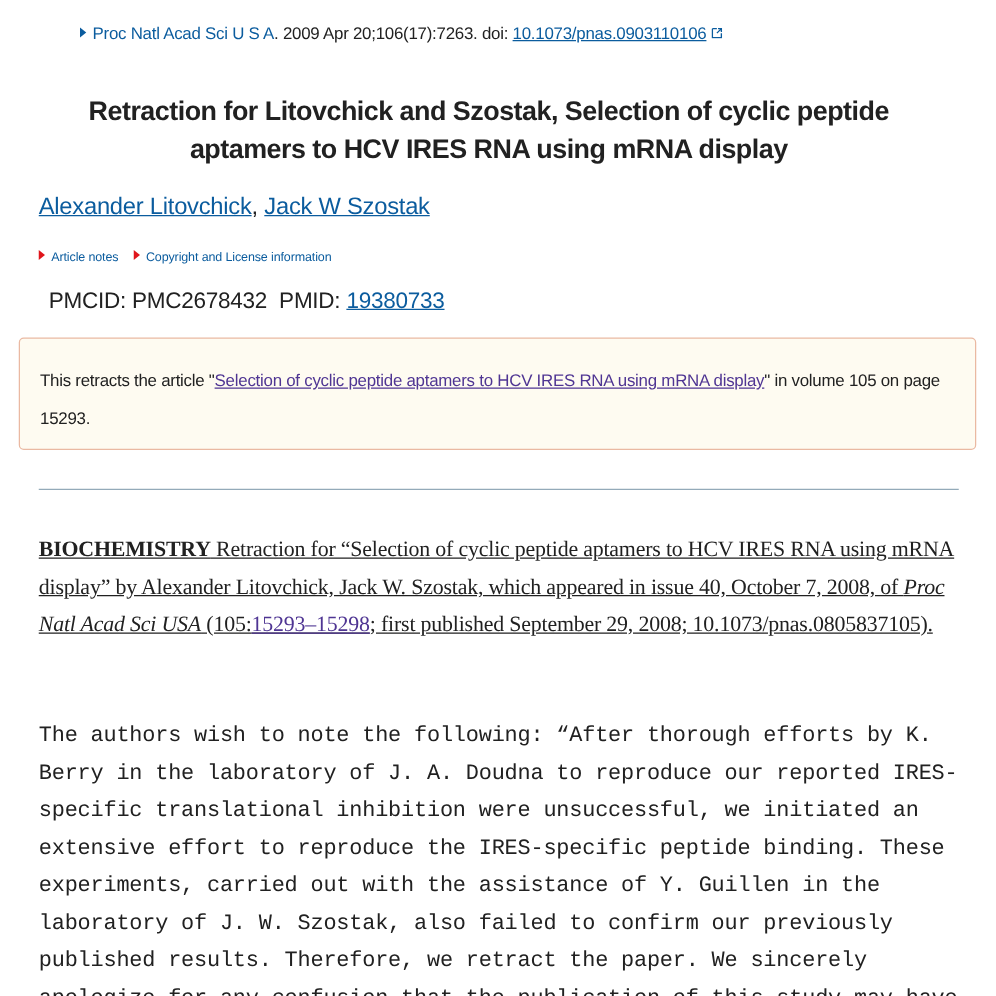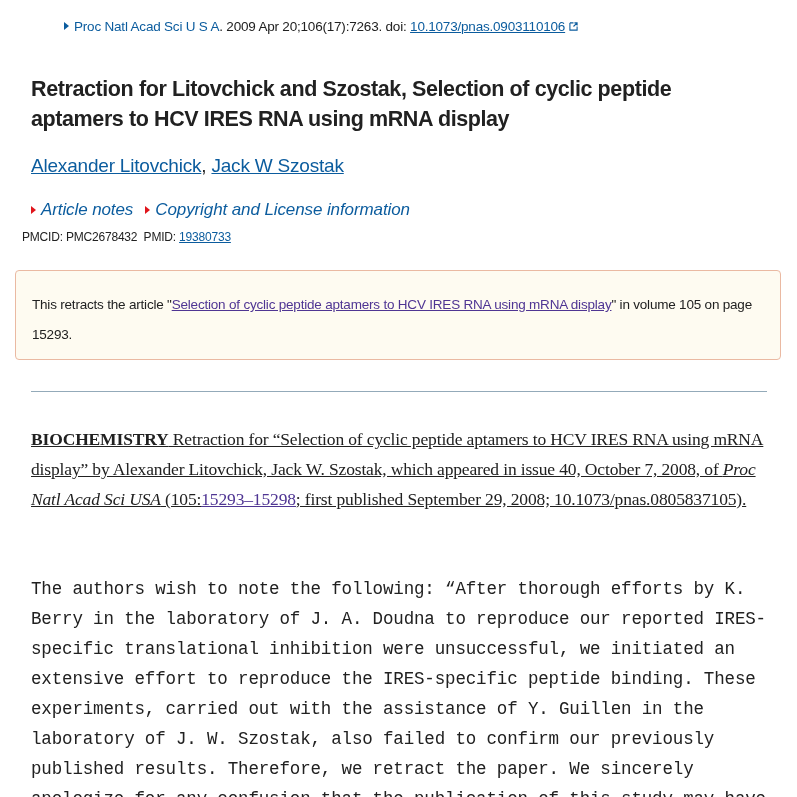--- a/index.html
+++ b/index.html
@@ -18,31 +18,31 @@
       display: inline-block; width: 0; height: 0;
       border-top: 4.5px solid transparent; border-bottom: 4.5px solid transparent;
       border-left: 5px solid #0b5c9e; margin-right: 5px; vertical-align: 1px;
     }
     .tri.red { border-left-color: #e0151b; }
     .ext-icon { display: inline-block; width: 9px; height: 9px; margin-left: 4px; vertical-align: 0px; }
 
     .title {
       position: absolute; left: 31px; top: 74px; width: 720px;
       font-size: 21.5px; font-weight: bold; line-height: 30px; letter-spacing: -0.4px;
-      color: #212121; margin: 0;
+      color: #212121; margin: 0; text-align: center;
     }
     .authors {
       position: absolute; left: 31px; top: 155px; font-size: 19px; letter-spacing: -0.2px;
     }
     .notes {
-      position: absolute; left: 31px; top: 200px; font-size: 17px; letter-spacing: -0.1px; font-style: italic;
+      position: absolute; left: 31px; top: 200px; font-size: 10px; letter-spacing: -0.1px;
     }
     .notes .note-link { color: #0b5c9e; text-decoration: none; margin-right: 12px; cursor: pointer; }
     .ids {
-      position: absolute; left: 22px; top: 230px; font-size: 12px; letter-spacing: -0.2px;
+      position: absolute; left: 39px; top: 230px; font-size: 18px; letter-spacing: -0.2px;
     }
     .notice {
       position: absolute; left: 15px; top: 270px; width: 766px; height: 90px;
       box-sizing: border-box; background: #fefbf1; border: 1px solid #eab9a2; border-radius: 4px;
       padding: 19px 16px; font-size: 13.5px; line-height: 30px; letter-spacing: -0.2px;
     }
     .notice a { color: #4f3593; }
     .divider {
       position: absolute; left: 31px; top: 391px; width: 736px; height: 0;
       border-top: 1px solid #93aab9;

